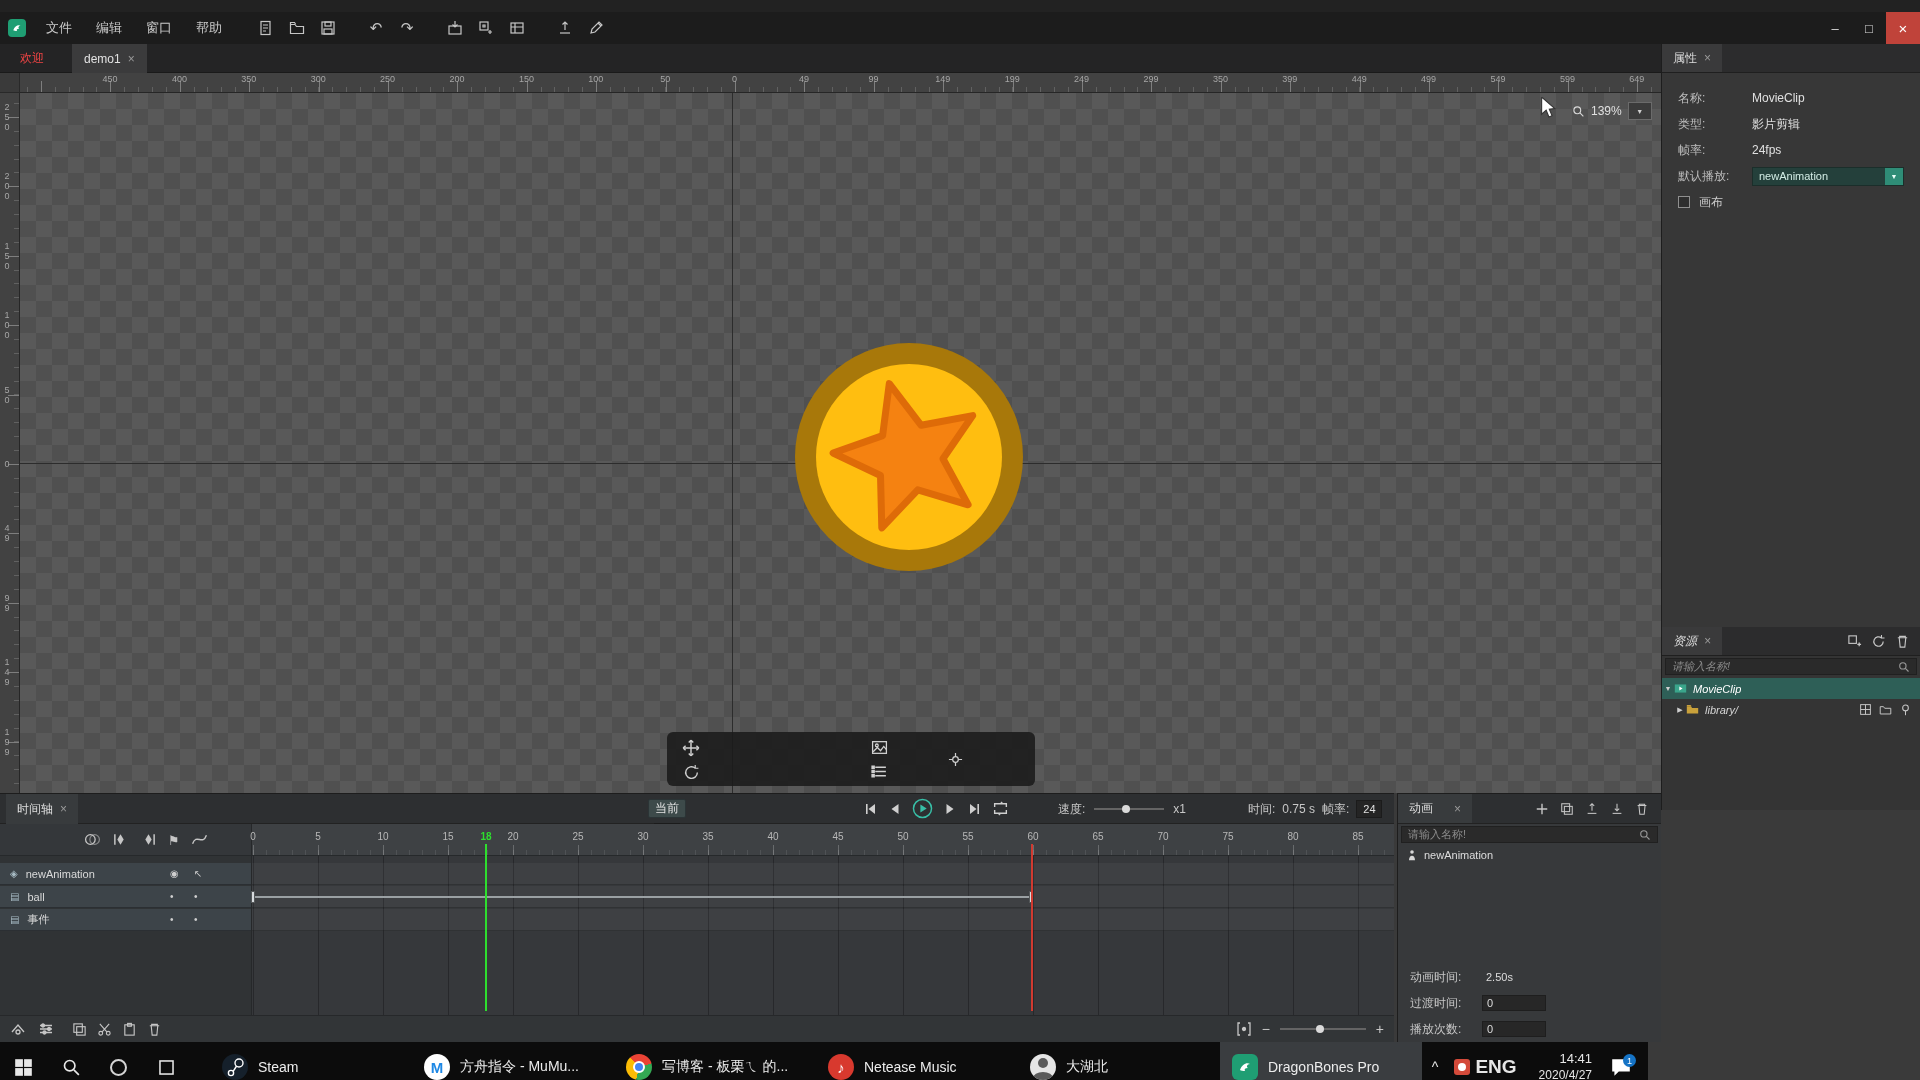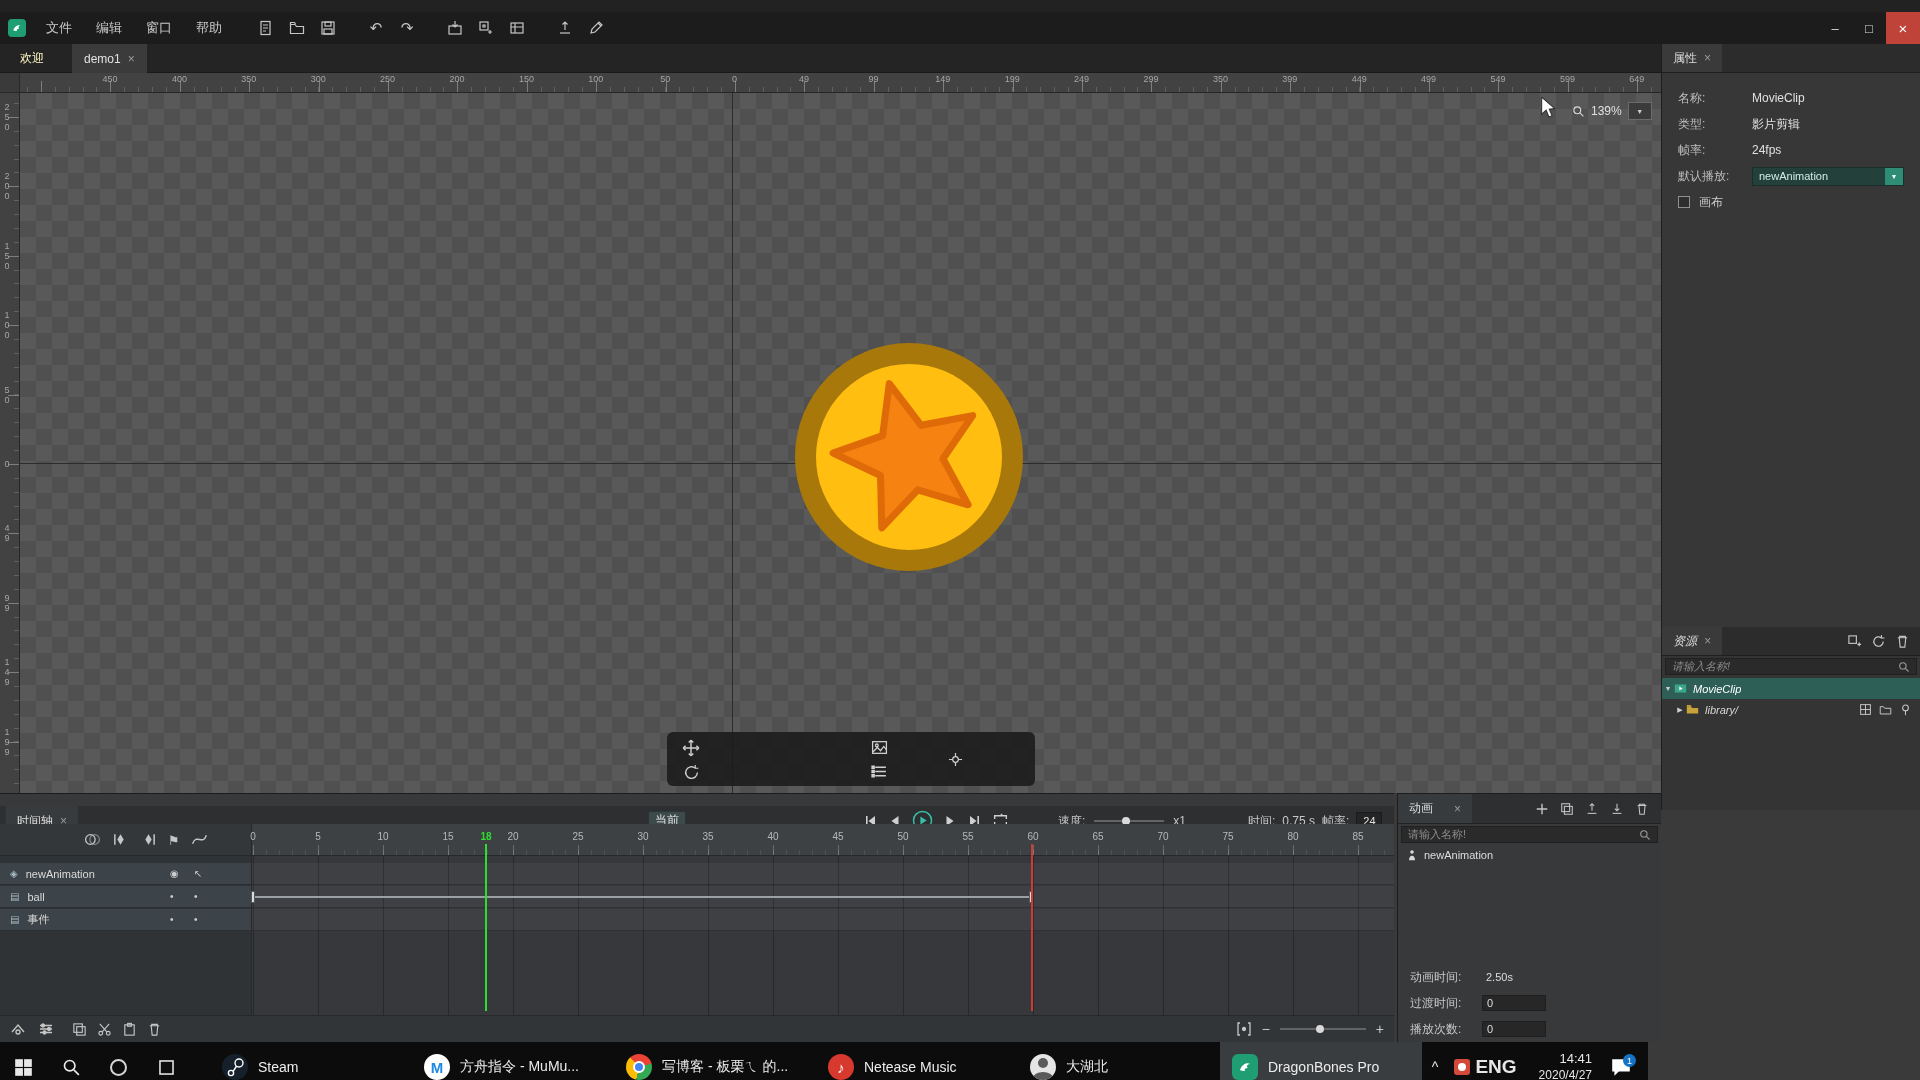--- a/index.html
+++ b/index.html
@@ -17,21 +17,21 @@
   .tool-btn{width:24px;height:24px;display:flex;align-items:center;justify-content:center;}
   .mb-sep{width:10px;}
   .glyph-icon{font-size:15px;color:#c6c6c6;}
   .win-controls{margin-left:auto;display:flex;height:32px;}
   .wc{width:34px;height:32px;display:flex;align-items:center;justify-content:center;font-size:13px;color:#dcdcdc;}
   .wc.close{background:#c0433a;color:#fff;font-size:15px;}
 
   
   #tabbar{position:absolute;left:0;top:32px;width:1661px;height:29px;background:#242425;border-bottom:1px solid #1a1a1a;display:flex;align-items:stretch;}
   .tab{height:29px;display:flex;align-items:center;font-size:12px;padding:0 12px;}
-  .tab.welcome{color:#fef9c3;margin-left:8px;font-family:Liberation Mono, monospace;}
+  .tab.welcome{color:#ef4444;margin-left:8px;font-family:Liberation Mono, monospace;}
   .tab.doc{background:#3b3b3c;color:#e2e2e2;margin-left:16px;gap:7px;}
   .tclose{color:#9a9a9a;font-size:12px;}
 
   
   #canvas-pane{position:absolute;left:0;top:61px;width:1661px;height:720px;background:#3c3c3c;}
   .r-corner{position:absolute;left:0;top:0;width:20px;height:20px;background:#3a3a3a;border-right:1px solid #292929;border-bottom:1px solid #292929;}
   .ruler-h{position:absolute;left:20px;top:0;width:1641px;height:20px;background:#424242;border-bottom:1px solid #262626;
     background-image:repeating-linear-gradient(90deg,#7e7e7e 0 1px,transparent 1px 69.4px),repeating-linear-gradient(90deg,#616161 0 1px,transparent 1px 13.88px);
     background-size:100% 11px,100% 5px;background-position:20.6px 100%,6.7px 100%;background-repeat:no-repeat;}
   .rh-label{position:absolute;top:1px;left:calc(90px + var(--i)*69.4px);transform:translateX(-50%);font-size:9px;color:#a6a6a6;}
@@ -66,21 +66,21 @@
   .res-icons{margin-left:auto;display:flex;align-items:center;gap:9px;padding-right:10px;}
   .res-search{margin:2px 3px 0;height:17px;background:#2a2a2a;border:1px solid #202020;display:flex;align-items:center;font-size:11px;color:#8a8a8a;padding:0 6px;}
   .tree{margin-top:3px;font-size:11px;}
   .trow{height:21px;display:flex;align-items:center;color:#d6d6d6;}
   .trow.sel{background:#2e5f57;color:#fff;}
   .caret{font-size:7px;color:#cfcfcf;width:12px;text-align:center;}
   .trow-icons{margin-left:auto;display:flex;gap:7px;padding-right:8px;}
 
   
   #timeline{position:absolute;left:0;top:781px;width:1394px;height:249px;background:#37393b;border-top:1px solid #1d1d1d;}
-  .tl-head{position:absolute;left:0;top:12px;right:0;height:30px;background:#2d2f31;border-bottom:1px solid #222;}
+  .tl-head{position:absolute;left:0;top:0;right:0;height:30px;background:#2d2f31;border-bottom:1px solid #222;}
   .tl-tab{position:absolute;left:6px;top:0;height:30px;display:flex;align-items:center;gap:7px;padding:0 11px;background:#383b3d;font-size:12px;color:#dddddd;}
   .fields{position:absolute;left:648px;top:5px;display:flex;align-items:center;gap:5px;flex-direction:column;}
   .fbtn{height:19px;background:#3d4a4a;border:1px solid #2b3436;border-radius:2px;color:#e2e2e2;font-size:12px;display:flex;align-items:center;padding:0 6px;}
   .fval{width:26px;height:18px;background:#242424;border:1px solid #1b1b1b;color:#e0e0e0;font-size:11px;display:flex;align-items:center;justify-content:center;}
   .transport{position:absolute;left:862px;top:4px;display:flex;align-items:center;gap:9px;}
   .tbtn{display:flex;align-items:center;justify-content:center;}
   .speed{position:absolute;left:1058px;top:0;height:30px;display:flex;align-items:center;gap:9px;font-size:12px;color:#c8c8c8;}
   .sl-track{width:70px;height:2px;background:#646464;position:relative;}
   .sl-knob{position:absolute;left:28px;top:-3px;width:8px;height:8px;border-radius:50%;background:#dadada;}
   .timegrp{position:absolute;left:1248px;top:0;height:30px;display:flex;align-items:center;gap:7px;font-size:12px;color:#c8c8c8;}

